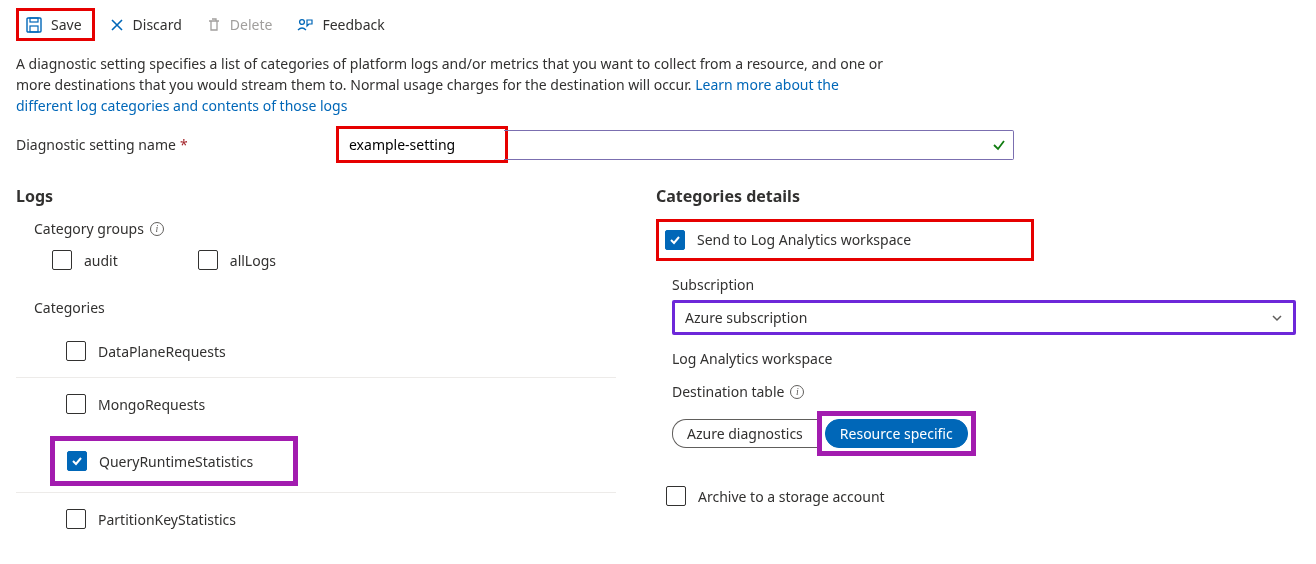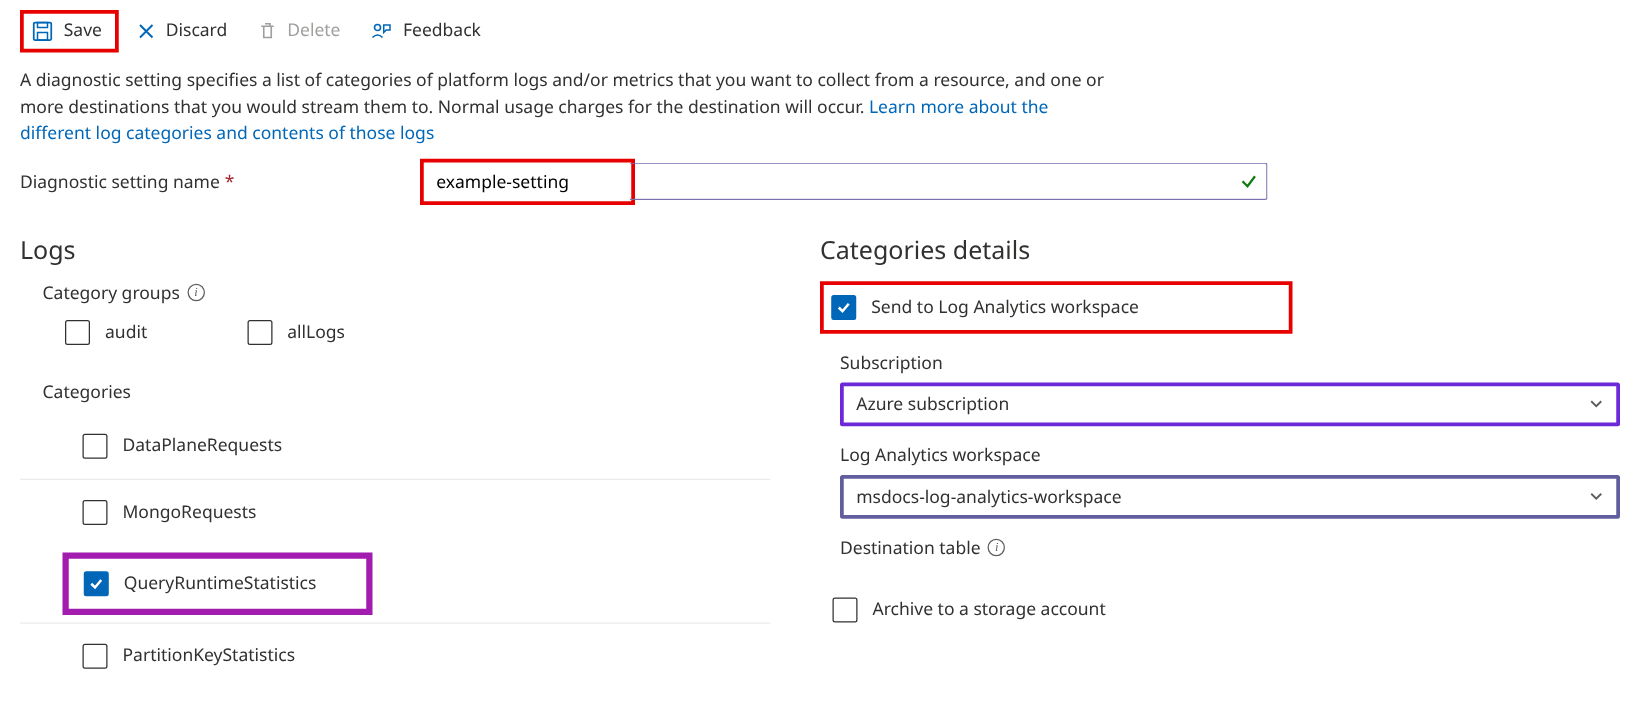--- a/index.html
+++ b/index.html
@@ -70,22 +70,22 @@
   }
   .highlight-field { border: 3px solid #e60000; padding:2px 4px 2px 2px; display:inline-block; }
   .columns {
     display: flex;
     padding: 4px 16px;
     gap: 40px;
   }
   .col-left { width: 600px; }
   .col-right { flex: 1; max-width: 640px; }
   h3.section {
-    font-size: 20px;
-    font-weight: 400;
+    font-size: 16px;
+    font-weight: 700;
     margin: 4px 0 12px 0;
   }
   .sub-label {
     font-size: 14px;
     margin: 10px 0 8px 18px;
     display:flex;
     align-items:center;
     gap:6px;
   }
   .groups-row {
@@ -318,35 +318,33 @@
           <span class="chev">
             <svg width="12" height="12" viewBox="0 0 12 12">
                 <path d="M2 4 L6 8 L10 4" fill="none" stroke="#605e5c" stroke-width="1.5"></path>
               </svg>
           </span>
         </div>
       </div>
 
       <div class="dest-field">
         <div class="dest-field-label">Log Analytics workspace</div>
-        <div class="select purple">
-          <span>msdocs-log-analytics-workspace</span>
-          <span class="chev">
-            <svg width="12" height="12" viewBox="0 0 12 12">
-                <path d="M2 4 L6 8 L10 4" fill="none" stroke="#605e5c" stroke-width="1.5"></path>
-              </svg>
-          </span>
-        </div>
       </div>
 
       <div class="dest-field">
         <div class="dest-field-label">
           <span>Destination table</span>
           <span class="info-icon">i</span>
         </div>
+        <div class="toggle-group">
+          <span class="pill left">Azure diagnostics</span>
+          <span class="hl-box" style="padding:3px;">
+            <span class="pill right selected" style="border-radius:14px;">Resource specific</span>
+          </span>
+        </div>
       </div>
     </div>
 
     <div class="dest-chk-row" style="margin-top:24px;">
       <span class="chk"></span>
       <span>Archive to a storage account</span>
     </div>
   </div>
 </div>
 

